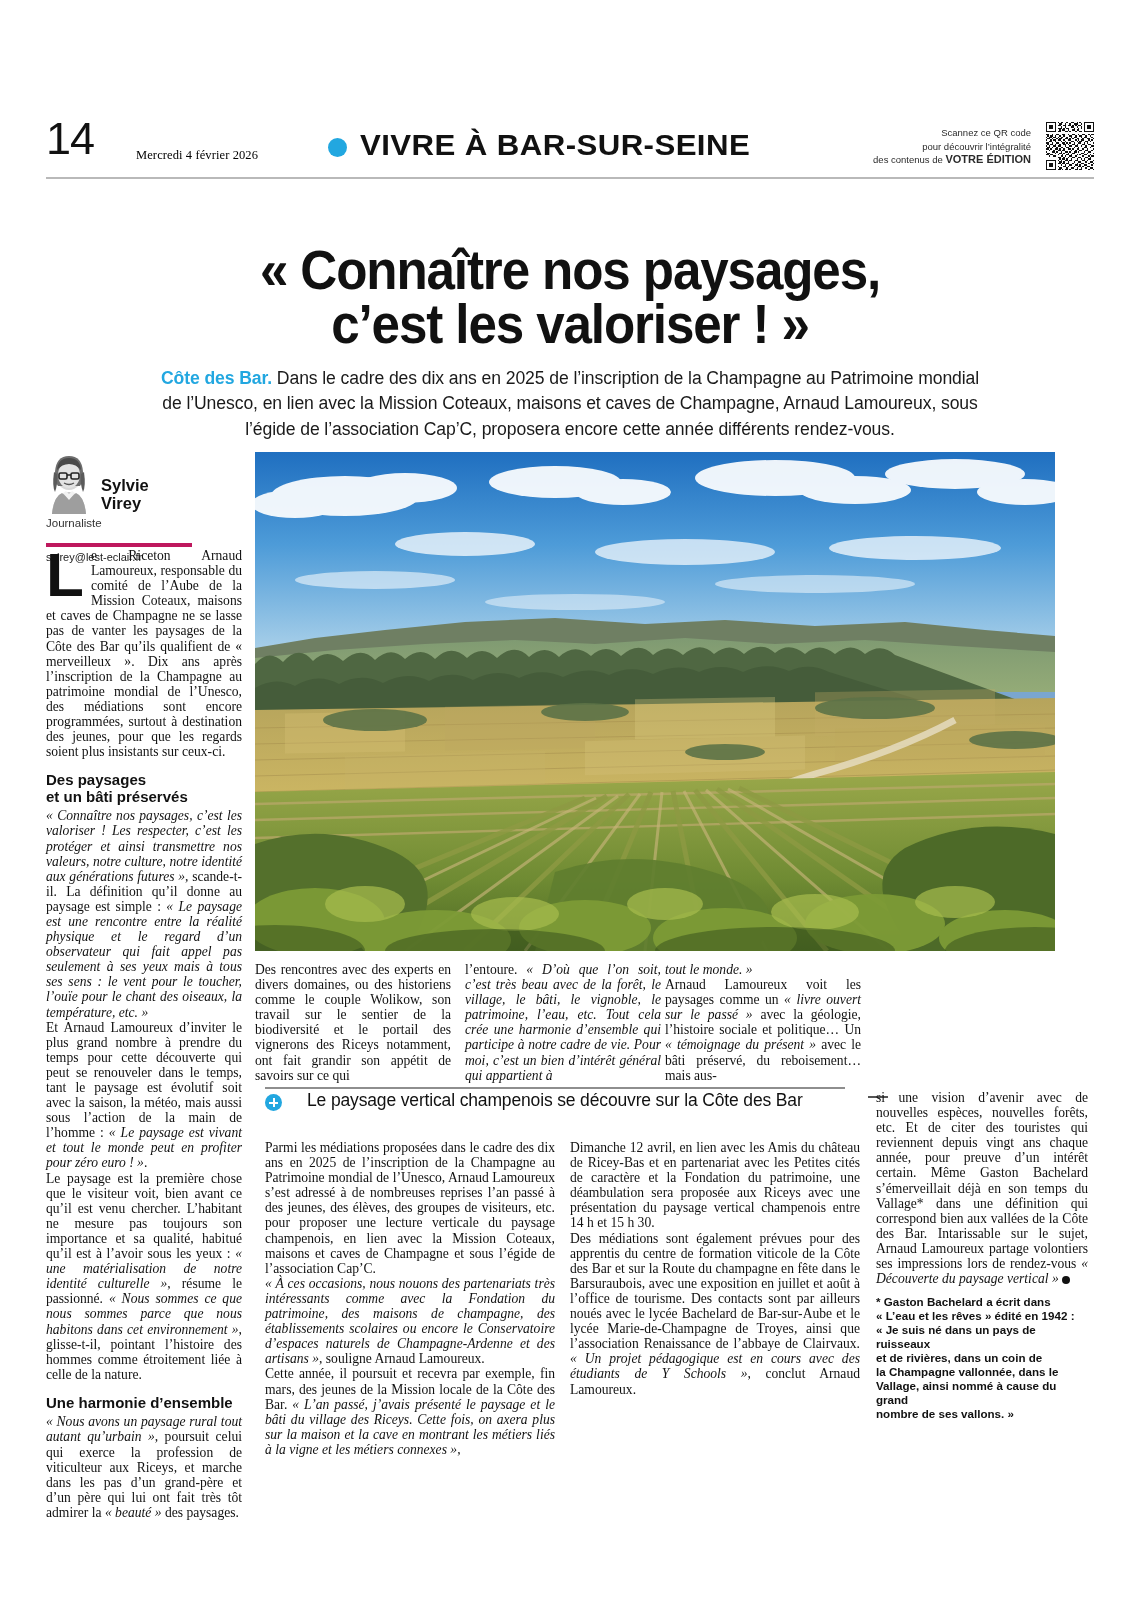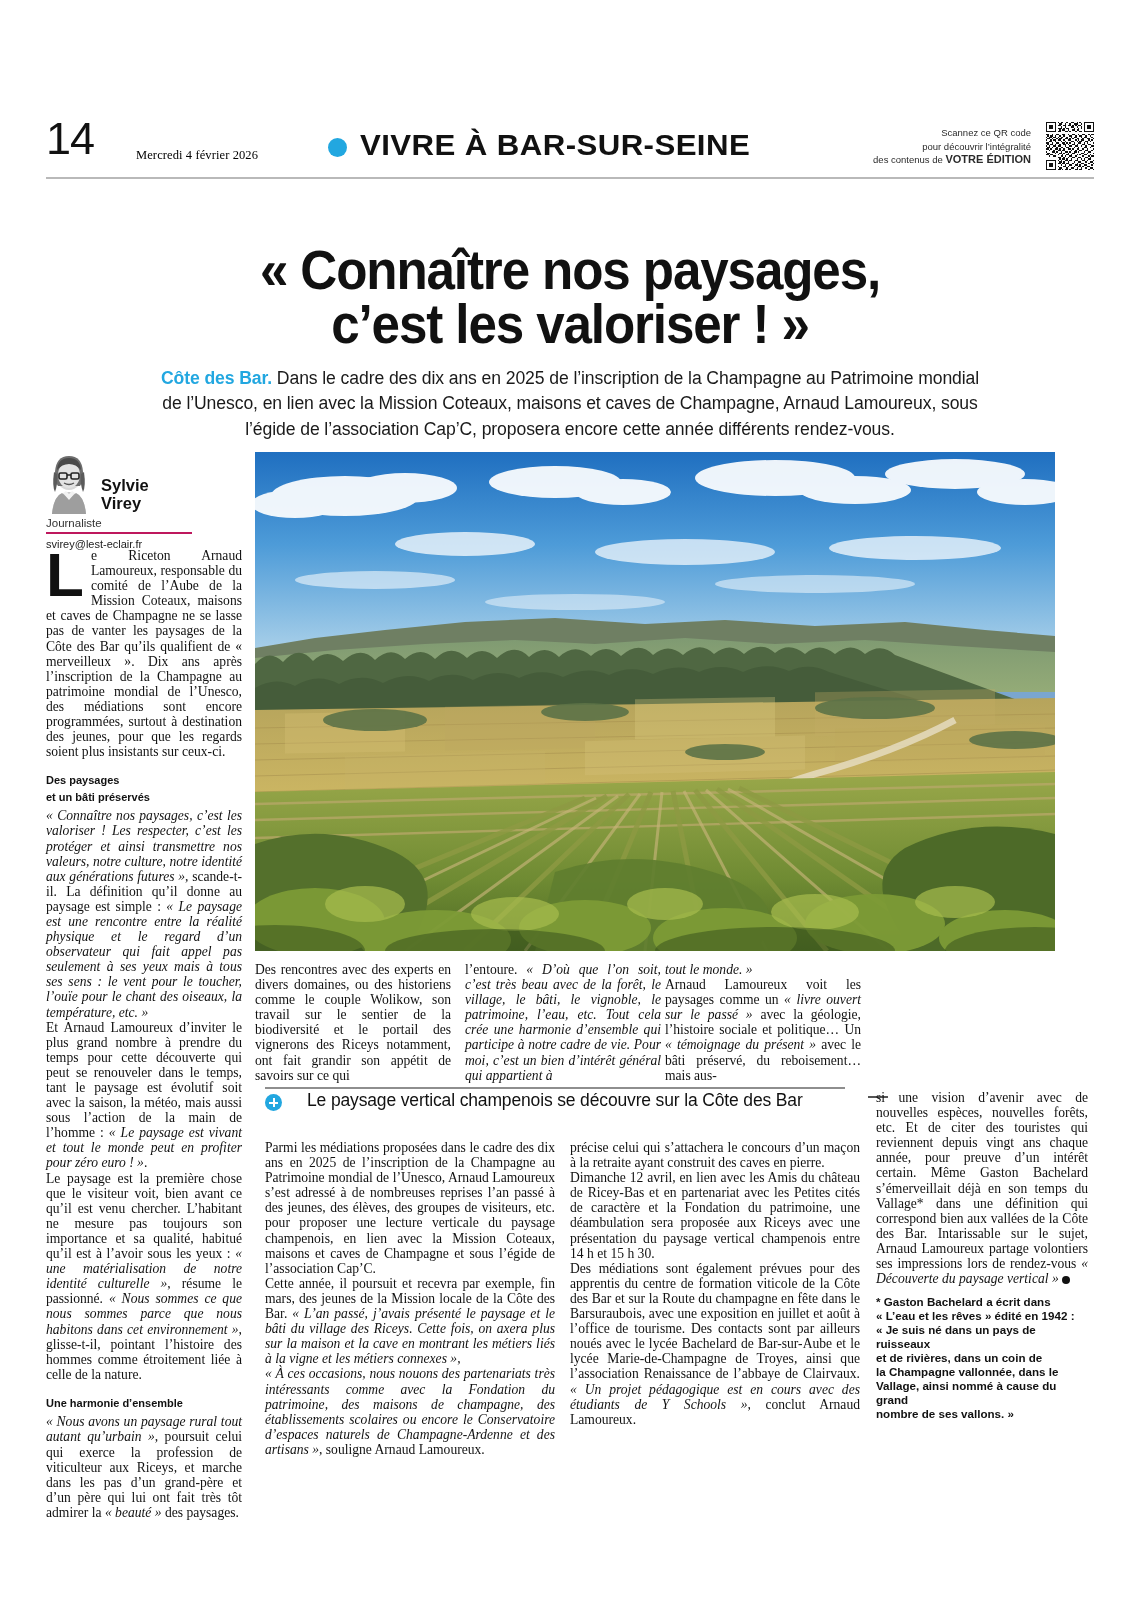--- a/index.html
+++ b/index.html
@@ -87,21 +87,21 @@
     width:46px;height:62px;flex:none;border-radius:2px;overflow:hidden;display:block;
   }
   .byline-names{padding-bottom:2px;}
   .byline-names .nm{
     font-family:"Liberation Sans", sans-serif;
     font-weight:700;font-size:16.5px;line-height:17.5px;color:#111;
   }
   .byline-role{
     font-family:"Liberation Sans", sans-serif;
     font-size:11.5px;color:#333;margin-top:3px;
-    border-bottom:2px solid #be185d;padding-bottom:3px;width:146px;
+    border-bottom:4px solid #be185d;padding-bottom:14px;width:146px;
   }
   .byline-mail{
     font-family:"Liberation Sans", sans-serif;
     font-size:11px;color:#222;margin-top:4px;
   }
 
   
   .col{
     position:absolute;
     font-family:"Liberation Serif", serif;
@@ -109,21 +109,21 @@
     line-height:15.1px;
     text-align:justify;
     color:#111;
     -webkit-hyphens:auto;hyphens:auto;
   }
   .col p{margin:0;}
   .col i, .ital{font-style:italic;}
   .sub{
     font-family:"Liberation Sans", sans-serif;
     font-weight:700;
-    font-size:11px;
+    font-size:15px;
     line-height:16.5px;
     margin:13px 0 3px 0;
     color:#111;
     text-align:left;
   }
   .dropcap{
     float:left;
     font-family:"Liberation Sans", sans-serif;
     font-weight:700;
     font-size:62px;
@@ -704,26 +704,25 @@
 
 
   <div class="rule-low"></div>
   <div class="sectitle">
     <span class="plus-icon"></span>
     <span>Le paysage vertical champenois se découvre sur la Côte des Bar</span>
   </div>
 
   <div class="col" id="low1">
     <p>Parmi les médiations proposées dans le cadre des dix ans en 2025 de l’inscription de la Champagne au Patrimoine mondial de l’Unesco, Arnaud Lamoureux s’est adressé à de nombreuses reprises l’an passé à des jeunes, des élèves, des groupes de visiteurs, etc. pour proposer une lecture verticale du paysage champenois, en lien avec la Mission Coteaux, maisons et caves de Champagne et sous l’égide de l’association Cap’C.</p>
+    <p><i>« À ces occasions, nous nouons des partenariats très intéressants comme avec la Fondation du patrimoine, des maisons de champagne, des établissements scolaires ou encore le Conservatoire d’espaces naturels de Champagne-Ardenne et des artisans »</i><span>, souligne Arnaud Lamoureux.</span></p>
     <p><span>Cette année, il poursuit et recevra par exemple, fin mars, des jeunes de la Mission locale de la Côte des Bar. </span><i>« L’an passé, j’avais présenté le paysage et le bâti du village des Riceys. Cette fois, on axera plus sur la maison et la cave en montrant les métiers liés à la vigne et les métiers connexes »</i><span>,</span></p>
-    <p><i>« À ces occasions, nous nouons des partenariats très intéressants comme avec la Fondation du patrimoine, des maisons de champagne, des établissements scolaires ou encore le Conservatoire d’espaces naturels de Champagne-Ardenne et des artisans »</i><span>, souligne Arnaud Lamoureux.</span></p>
   </div>
 
   <div class="col" id="low2">
-    <p>précise celui qui s’attachera le concours d’un maçon à la retraite ayant construit des caves en pierre.</p>
     <p>Dimanche 12 avril, en lien avec les Amis du château de Ricey-Bas et en partenariat avec les Petites cités de caractère et la Fondation du patrimoine, une déambulation sera proposée aux Riceys avec une présentation du paysage vertical champenois entre 14 h et 15 h 30.</p>
     <p><span>Des médiations sont également prévues pour des apprentis du centre de formation viticole de la Côte des Bar et sur la Route du champagne en fête dans le Barsuraubois, avec une exposition en juillet et août à l’office de tourisme. Des contacts sont par ailleurs noués avec le lycée Bachelard de Bar-sur-Aube et le lycée Marie-de-Champagne de Troyes, ainsi que l’association Renaissance de l’abbaye de Clairvaux. </span><i>« Un projet pédagogique est en cours avec des étudiants de Y Schools »</i><span>, conclut Arnaud Lamoureux.</span></p>
   </div>
 
   <div class="rail-rule"></div>
   <div class="col" id="rail">
     <p><span>si une vision d’avenir avec de nouvelles espèces, nouvelles forêts, etc. Et de citer des touristes qui reviennent depuis vingt ans chaque année, pour preuve d’un intérêt certain. Même Gaston Bachelard s’émerveillait déjà en son temps du Vallage* dans une définition qui correspond bien aux vallées de la Côte des Bar. Intarissable sur le sujet, Arnaud Lamoureux partage volontiers ses impressions lors de rendez-vous </span><i>« Découverte du paysage vertical »</i><span class="endmark"></span></p>
     <div class="note">
       <div>* Gaston Bachelard a écrit dans</div>
       <div>« L’eau et les rêves » édité en 1942 :</div>

